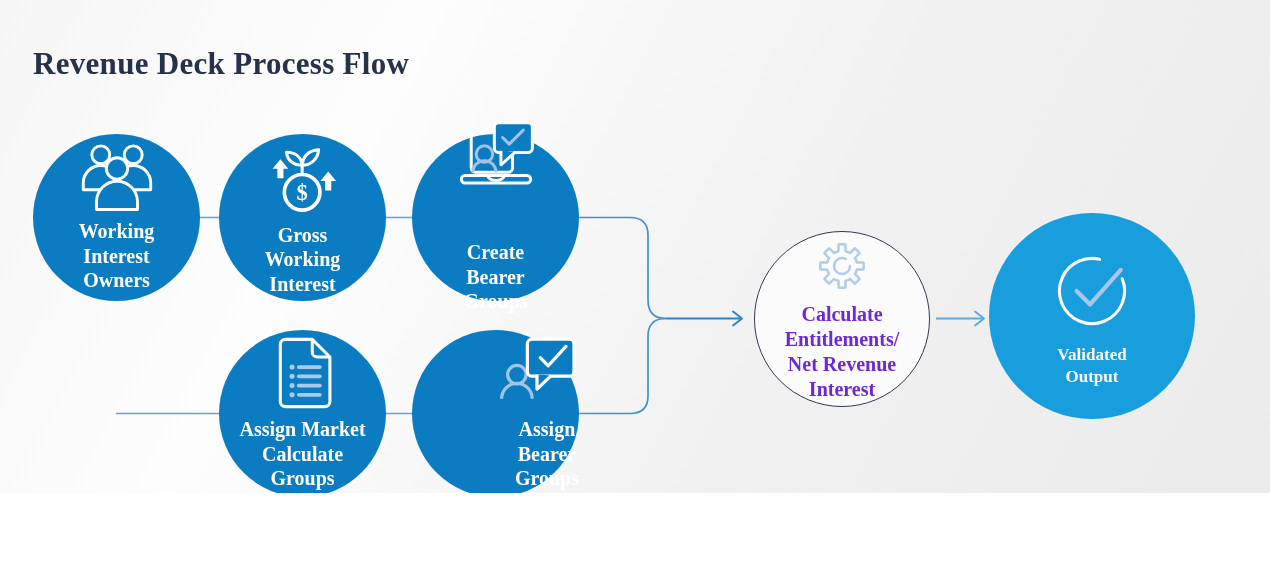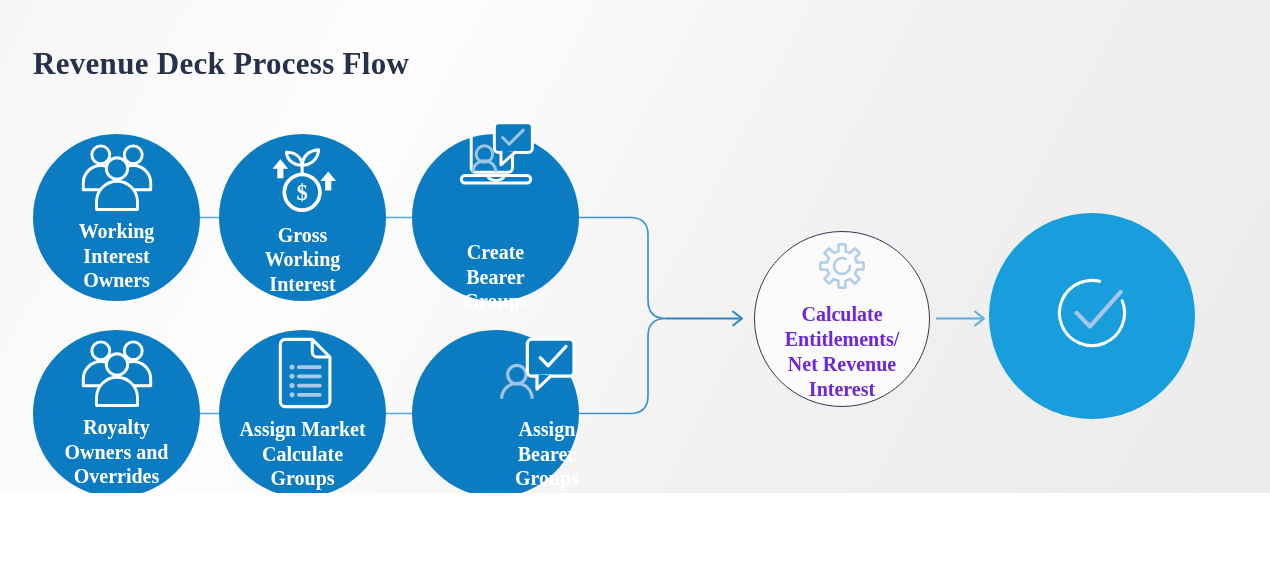--- a/index.html
+++ b/index.html
@@ -110,37 +110,20 @@
         <path d="M60,20 l8,8 l17,-17" stroke="#9fc4e5" stroke-width="3.6" fill="none" stroke-linecap="round" stroke-linejoin="round"></path>
         <rect x="10" y="66" width="84" height="9" rx="4.5" stroke="#ffffff" stroke-width="3.6" fill="none"></rect>
         <path d="M42,66 a10,6 0 0 0 20,0" stroke="#ffffff" stroke-width="3.6" fill="none"></path>
       </svg>
     </span>
     <span class="label">Create
 Bearer
 Groups</span>
   </div>
 
-  <div class="node node--blue p3">
-    <span class="icon">
-      <svg width="86" height="70" viewBox="0 0 100 82">
-        <g stroke="#ffffff" stroke-width="3.4" fill="none" stroke-linejoin="round">
-          <circle cx="31" cy="15" r="10.5"></circle>
-          <circle cx="69" cy="15" r="10.5"></circle>
-          <path d="M10.5,56 v-8 a20.5,20.5 0 0 1 41,0 v8 Z"></path>
-          <path d="M48.5,56 v-8 a20.5,20.5 0 0 1 41,0 v8 Z"></path>
-          <circle cx="50" cy="31" r="12.5" fill="#0b7cc1"></circle>
-          <path d="M26,79 v-9 a24,24 0 0 1 48,0 v9 Z" fill="#0b7cc1"></path>
-        </g>
-      </svg>
-    </span>
-    <span class="label">Royalty
-Owners and
-Overrides</span>
-  </div>
 
   <div class="node node--blue p4">
     <span class="icon">
       <svg width="64" height="74" viewBox="0 0 76 88">
         <g stroke="#ffffff" stroke-width="3.6" fill="none" stroke-linejoin="round">
           <path d="M49,4 H17 a6,6 0 0 0 -6,6 V78 a6,6 0 0 0 6,6 H64 a6,6 0 0 0 6,-6 V25 Z"></path>
           <path d="M49,4 V19 a6,6 0 0 0 6,6 H70"></path>
         </g>
         <g fill="#a9c9e8">
           <circle cx="25" cy="37" r="3"></circle>
@@ -198,15 +181,17 @@
 Interest</span>
   </div>
 
   <div class="node node--final">
     <span class="icon">
       <svg width="92" height="92" viewBox="0 0 96 96">
         <circle cx="48" cy="48" r="34" stroke="#ffffff" stroke-width="3.2" fill="none" stroke-dasharray="181 32.6" stroke-linecap="round" transform="rotate(-22 48 48)"></circle>
         <path d="M32,48 L46,62 L78,26" stroke="#a9c5e8" stroke-width="4.5" fill="none" stroke-linecap="round" stroke-linejoin="round"></path>
       </svg>
     </span>
+    <span class="label">Validated
+Output</span>
   </div>
 
 </div>
 
 </body></html>

